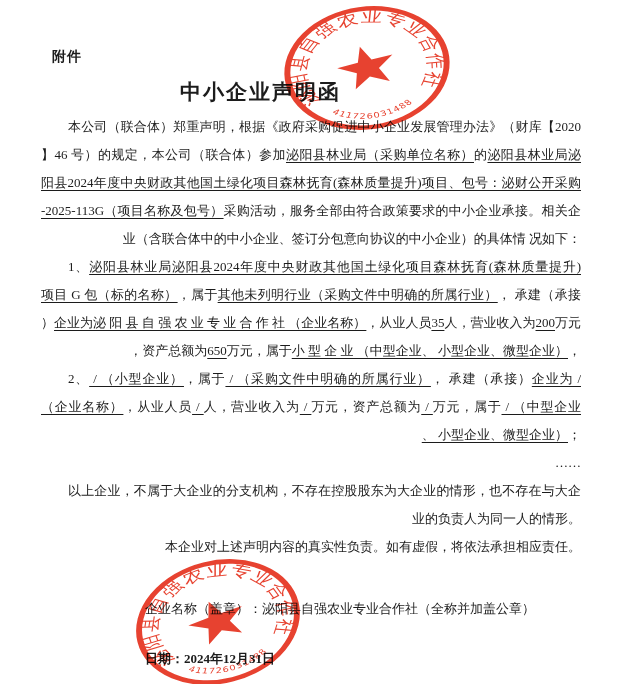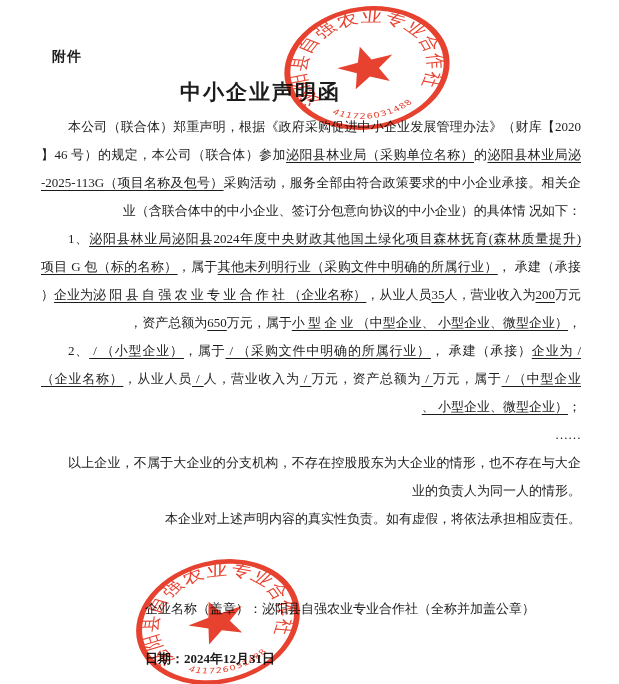--- a/index.html
+++ b/index.html
@@ -54,20 +54,21 @@
 
 <div class="page">
 
   <div class="attachment">附件</div>
 
   <div class="doc-title">中小企业声明函</div>
 
   <div class="doc-body" id="doc-body">
       <div class="line fill indent"><span>本公司（联合体）郑重声明，根据《政府采购促进中小企业发展管理办法》（财库【2020</span></div>
       <div class="line fill"><span>】46 号）的规定，本公司（联合体）参加</span><span class="u">泌阳县林业局（采购单位名称）</span><span>的</span><span class="u">泌阳县林业局泌</span></div>
+      <div class="line fill"><span class="u">阳县2024年度中央财政其他国土绿化项目森林抚育(森林质量提升)项目、包号：泌财公开采购</span></div>
       <div class="line fill"><span class="u">-2025-113G（项目名称及包号）</span><span>采购活动，服务全部由符合政策要求的中小企业承接。相关企</span></div>
       <div class="line"><span>业（含联合体中的中小企业、签订分包意向协议的中小企业）的具体情 况如下：</span></div>
       <div class="line fill indent"><span>1、</span><span class="u">泌阳县林业局泌阳县2024年度中央财政其他国土绿化项目森林抚育(森林质量提升)</span></div>
       <div class="line fill"><span class="u">项目 G 包（标的名称）</span><span>，属于</span><span class="u">其他未列明行业（采购文件中明确的所属行业）</span><span>， 承建（承接</span></div>
       <div class="line fill"><span>）</span><span class="u">企业为泌 阳 县 自 强 农 业 专 业 合 作 社 （企业名称）</span><span>，从业人员</span><span class="u">35</span><span>人，营业收入为</span><span class="u">200</span><span>万元</span></div>
       <div class="line"><span>，资产总额为</span><span class="u">650</span><span>万元，属于</span><span class="u">小 型 企 业 （中型企业、 小型企业、微型企业）</span><span>，</span></div>
       <div class="line fill indent"><span>2、</span><span class="u"> / （小型企业）</span><span>，属于</span><span class="u"> / （采购文件中明确的所属行业）</span><span>， 承建（承接）</span><span class="u">企业为 /</span></div>
       <div class="line fill"><span class="u">（企业名称）</span><span>，从业人员</span><span class="u"> / </span><span>人，营业收入为</span><span class="u"> / </span><span>万元，资产总额为</span><span class="u"> / </span><span>万元，属于</span><span class="u"> / （中型企业</span></div>
       <div class="line"><span class="u">、 小型企业、微型企业）</span><span>；</span></div>
       <div class="line indent"><span>……</span></div>

